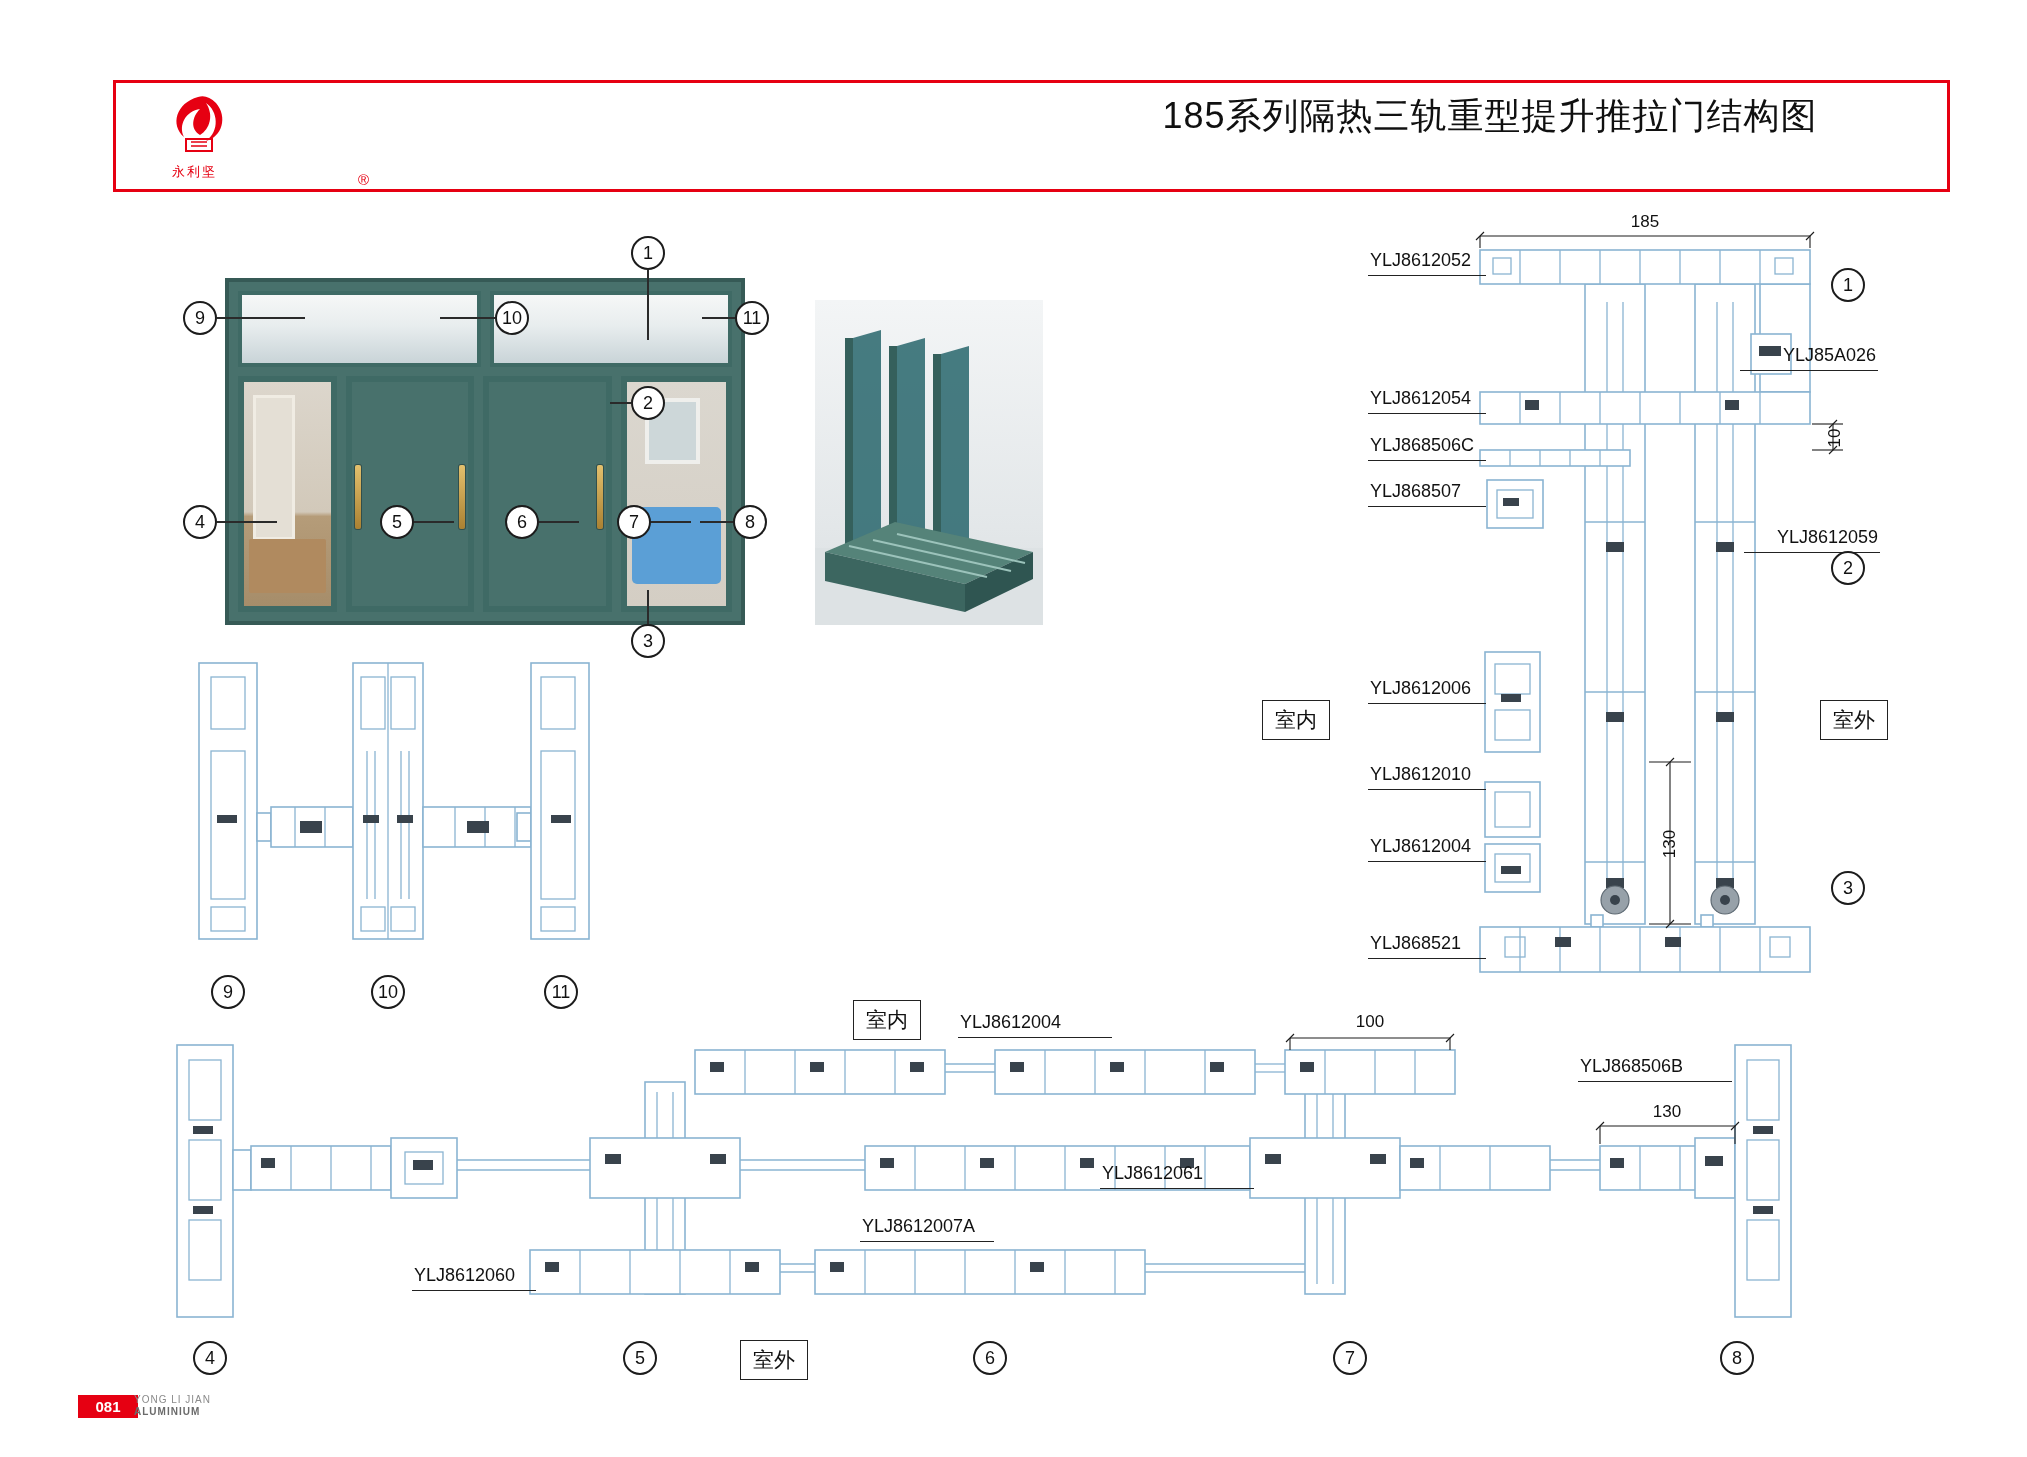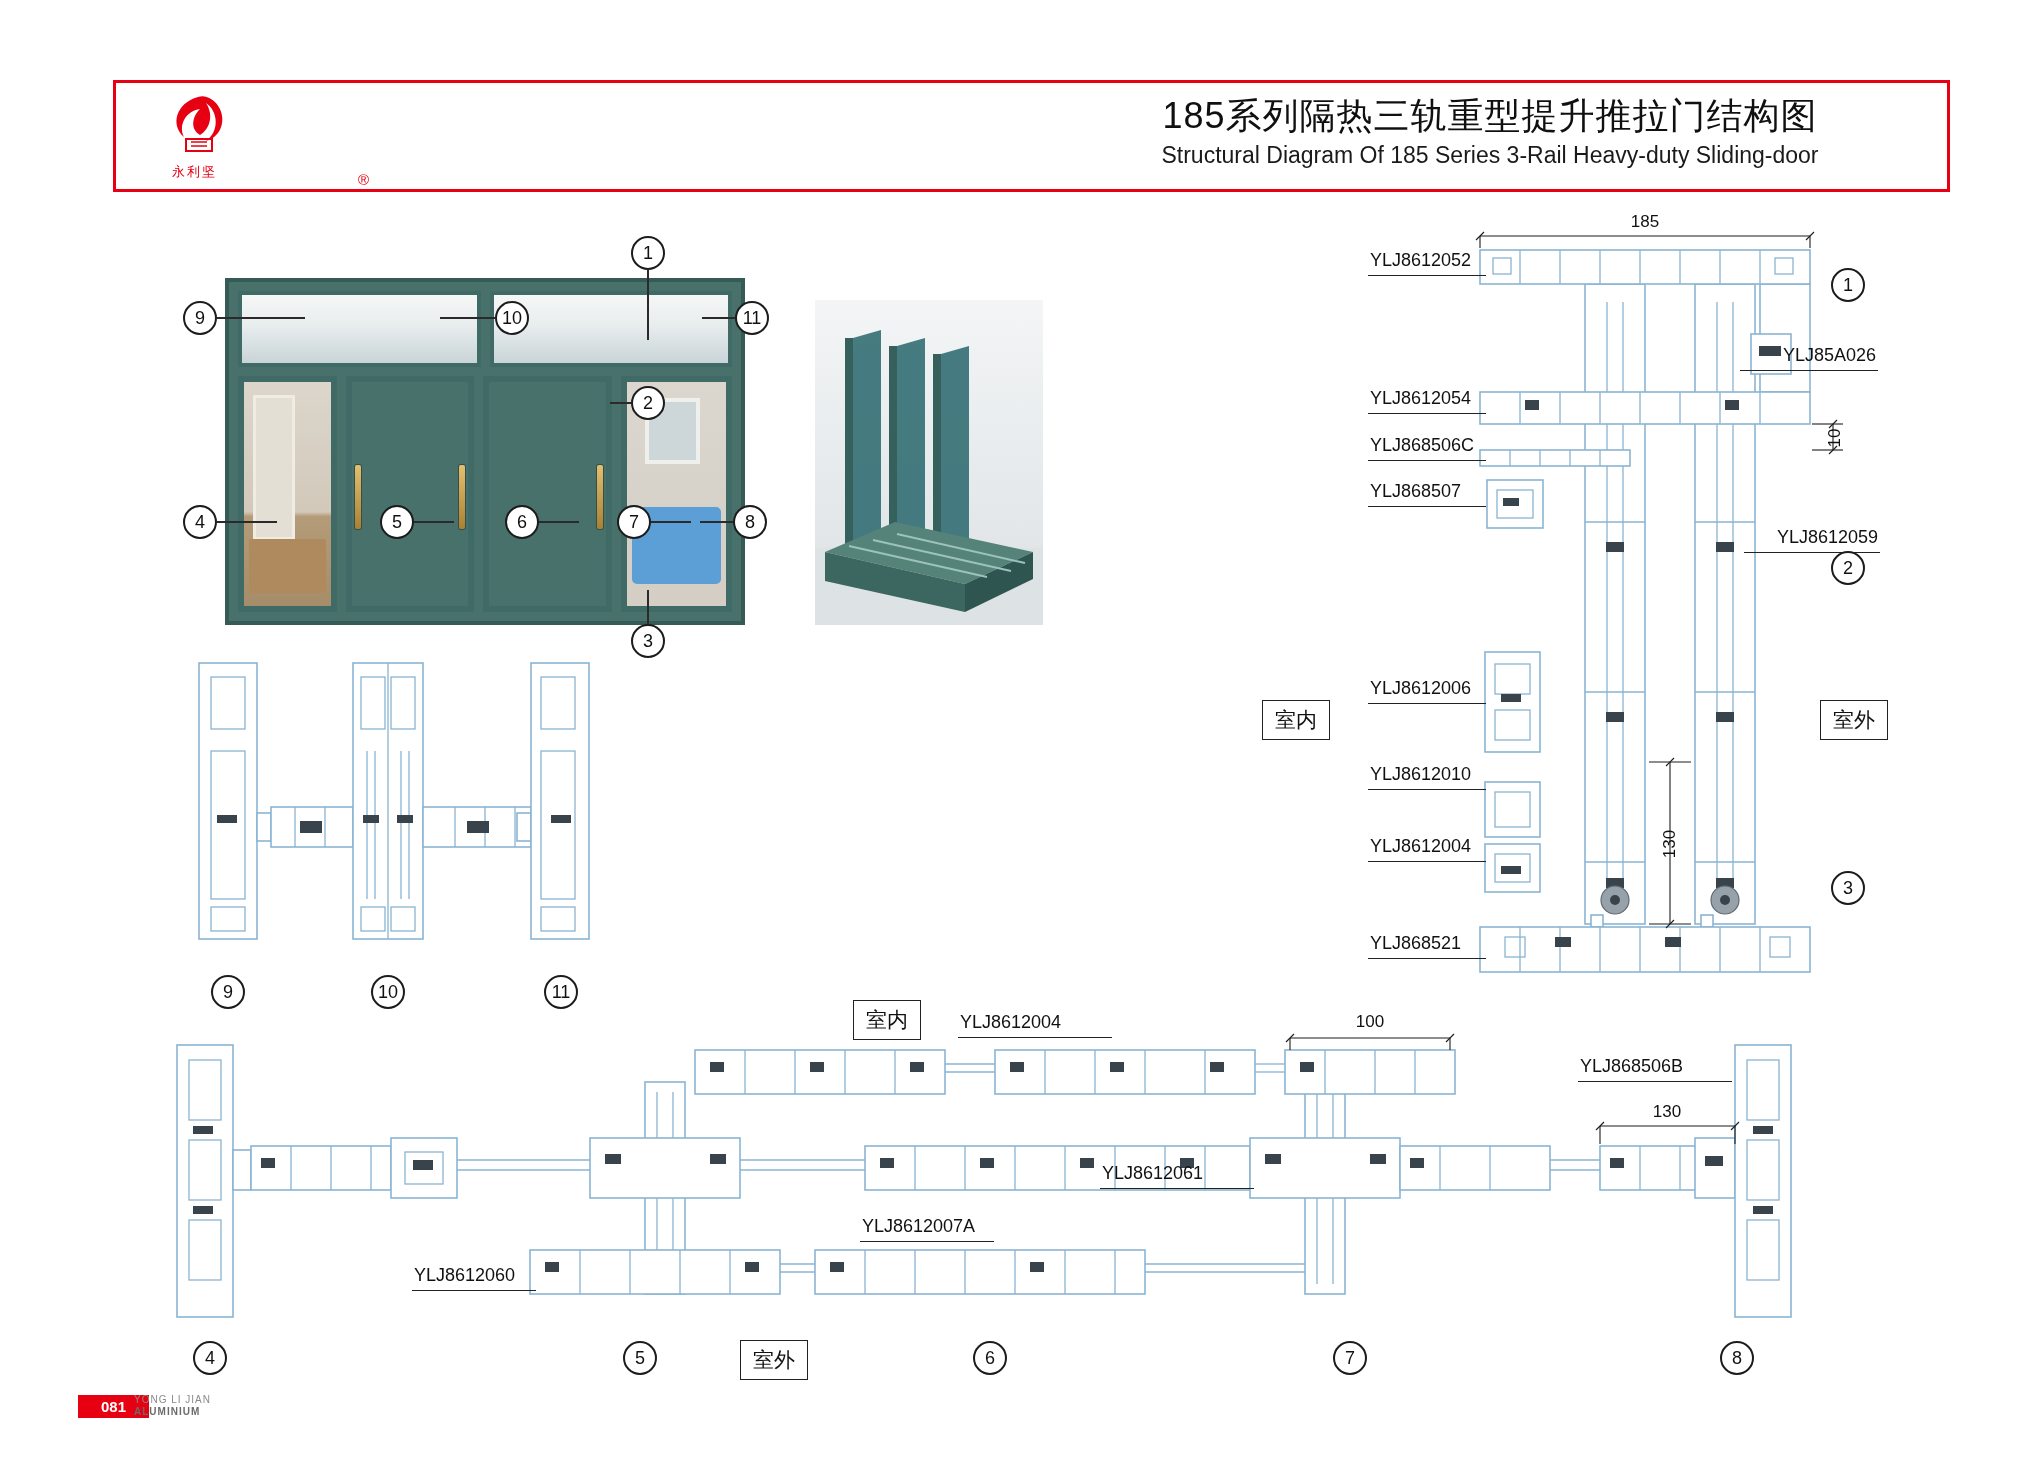--- a/index.html
+++ b/index.html
@@ -47,40 +47,39 @@
   .whitedoor{position:absolute;left:10%;top:6%;width:42%;height:62%;background:#e4dfd5;border:3px solid #f0ece3;}
   .cab{position:absolute;bottom:6%;left:6%;right:6%;height:24%;background:#b08a5f;border-radius:2px;}
   .sofa{position:absolute;bottom:10%;left:5%;right:5%;height:34%;background:#5b9fd6;border-radius:5px;}
   .pic{position:absolute;top:7%;left:18%;width:48%;height:26%;background:#cdd7d9;border:4px solid #efefec;}
   .handle{position:absolute;top:37%;width:6px;height:64px;background:linear-gradient(180deg,#e3c06d,#aa8132);box-shadow:0 0 0 1px rgba(0,0,0,.3);border-radius:2px;z-index:2;}
 
   
   .render3d{position:absolute;left:815px;top:300px;width:228px;height:325px;background:linear-gradient(180deg,#f3f5f6,#e3e7e9 70%,#dadfe1);}
 
   
-  .pgbox{position:absolute;left:78px;top:1395px;width:71px;height:23px;background:#e60012;color:#fff;font-size:15px;font-weight:bold;display:flex;align-items:center;justify-content:center;}
+  .pgbox{position:absolute;left:78px;top:1395px;width:60px;height:23px;background:#e60012;color:#fff;font-size:15px;font-weight:bold;display:flex;align-items:center;justify-content:center;}
   .fbrand1{position:absolute;left:134px;top:1394px;font-size:10px;color:#8a8a8a;letter-spacing:1px;}
   .fbrand2{position:absolute;left:134px;top:1406px;font-size:10px;font-weight:bold;color:#6a6a6a;letter-spacing:1px;}
 </style>
 </head>
 <body>
 
 <div class="page">
 
   <div class="hdr-box">
     <svg class="abs" style="left:42px;top:8px" width="80" height="66" viewBox="0 0 80 66">
       <path d="M40 6 C18 12 12 34 26 46 C20 34 28 20 42 18 C34 26 32 38 42 44 C52 38 56 24 48 12 C60 20 62 40 48 50 C64 46 70 26 58 12 C52 6 46 4 40 6 Z" fill="#e60012"></path>
       <rect x="28" y="48" width="26" height="12" fill="none" stroke="#e60012" stroke-width="2"></rect>
       <path d="M33 51 h16 M33 55 h16" stroke="#e60012" stroke-width="1.4"></path>
     </svg>
     <span class="logo-reg">®</span>
     <span class="logo-seal" style="left:56px;top:80px">永利坚</span>
   </div>
   <div class="title-cn">185系列隔热三轨重型提升推拉门结构图</div>
-  <div class="title-en">Structural Diagram Of 185 Series 3-Rail Heavy-duty Sliding-door</div>
 
   <div class="door">
     <div class="transom">
       <div class="tpane"></div>
       <div class="tpane"></div>
     </div>
     <div class="dmain">
       <div class="panel p1">
         <div class="whitedoor"></div>
         <div class="cab"></div>

